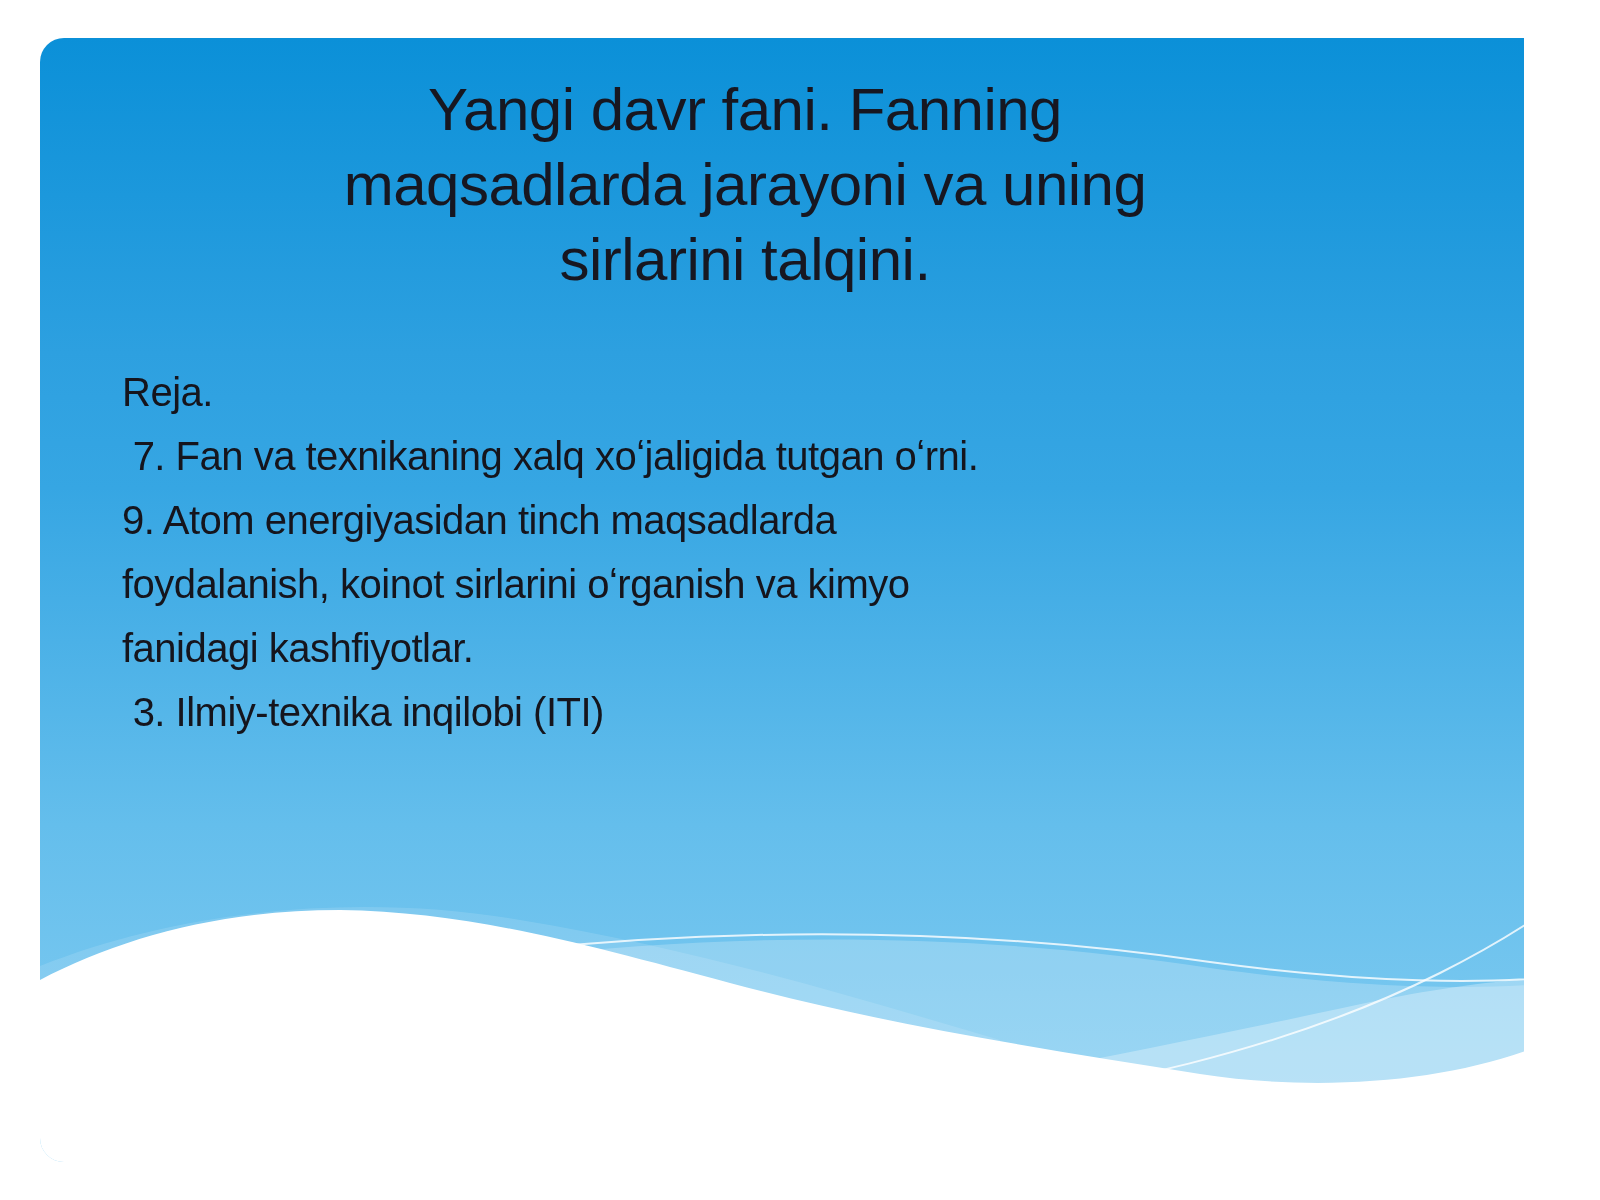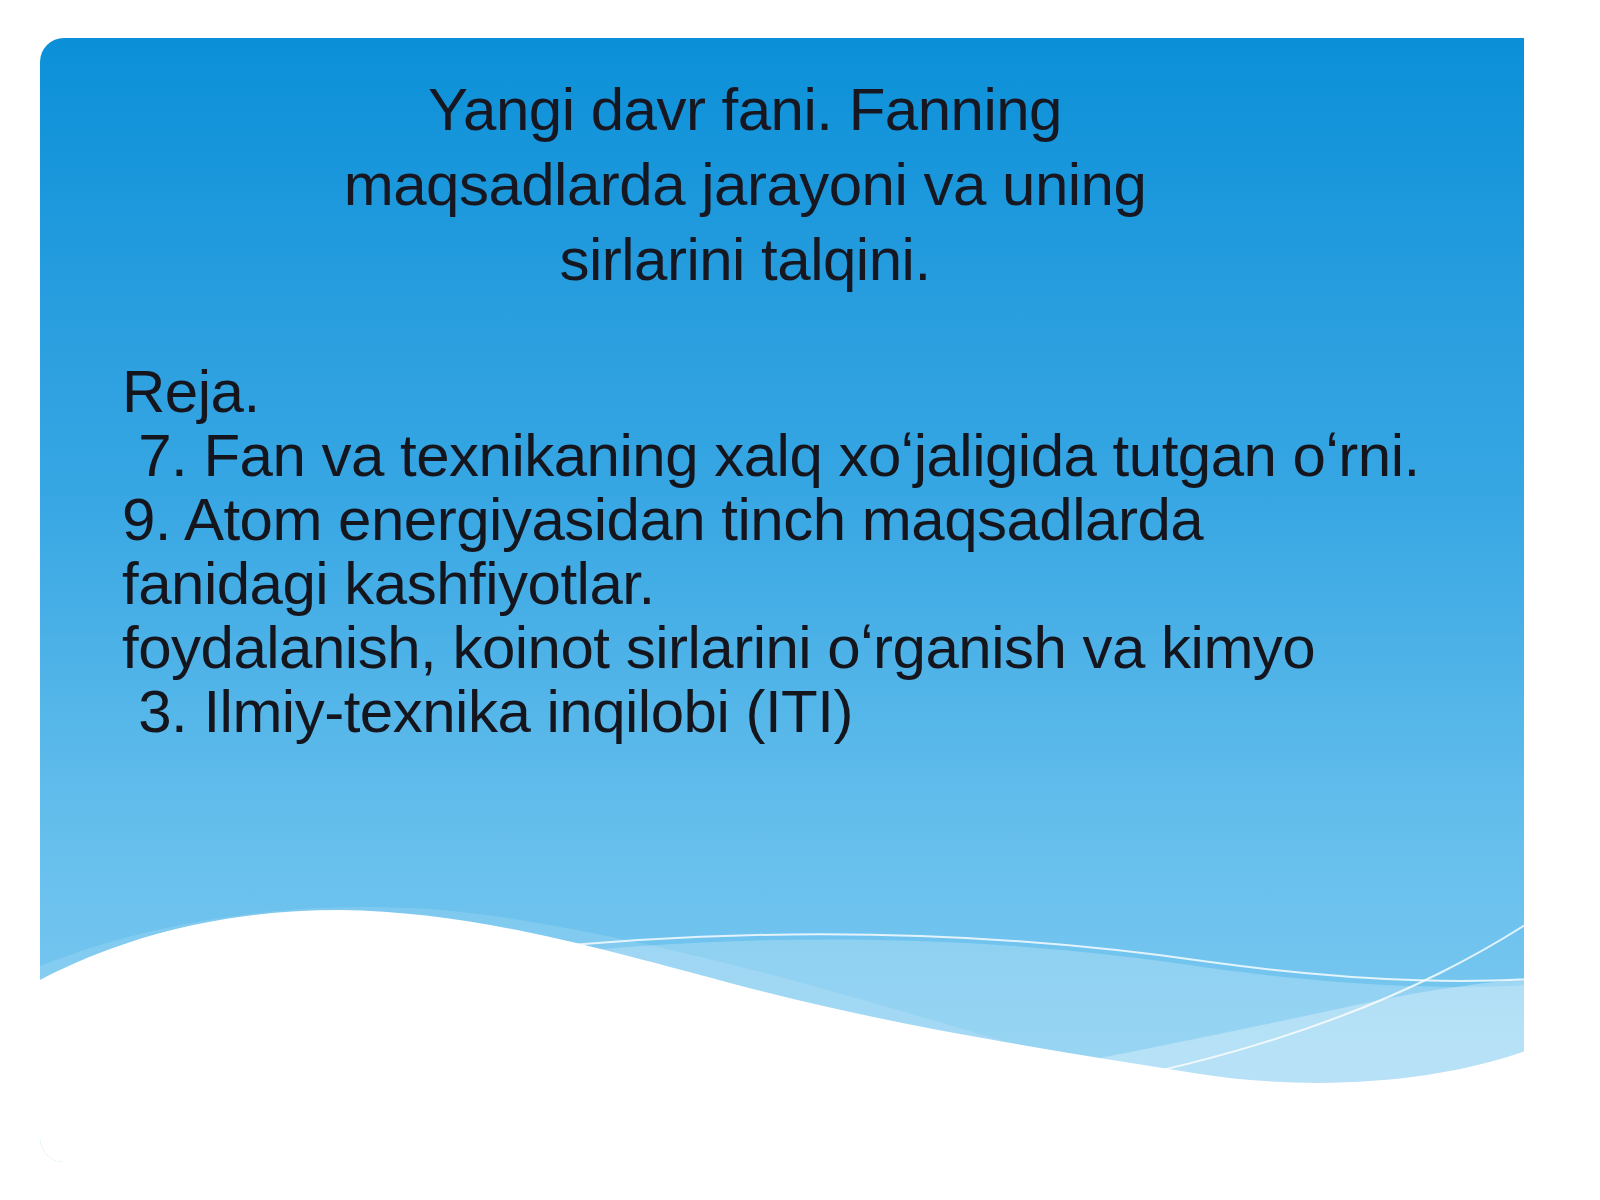--- a/index.html
+++ b/index.html
@@ -48,21 +48,21 @@
     line-height: 75px;
     letter-spacing: -0.5px;
     color: #171721;
     font-weight: 400;
   }
   .plan {
     position: absolute;
     left: 82px;
     top: 322px;
     width: 1430px;
-    font-size: 60px;
+    font-size: 40px;
     line-height: 64px;
     letter-spacing: -0.5px;
     color: #15151d;
     font-weight: 400;
   }
   .line {
     white-space: pre-wrap; 
   }
 </style>
 </head>
@@ -89,19 +89,19 @@
     <div class="title">
       <div class="line">Yangi davr fani. Fanning</div>
       <div class="line">maqsadlarda jarayoni va uning</div>
       <div class="line">sirlarini talqini.</div>
     </div>
 
     <div class="plan">
       <div class="line">Reja.</div>
       <div class="line"> 7. Fan va texnikaning xalq xoʻjaligida tutgan oʻrni.</div>
       <div class="line">9. Atom energiyasidan tinch maqsadlarda</div>
+      <div class="line">foydalanish, koinot sirlarini oʻrganish va kimyo</div>
       <div class="line">fanidagi kashfiyotlar.</div>
-      <div class="line">foydalanish, koinot sirlarini oʻrganish va kimyo</div>
       <div class="line"> 3. Ilmiy-texnika inqilobi (ITI)</div>
     </div>
 
   </div>
 </div>
 
 </body></html>

